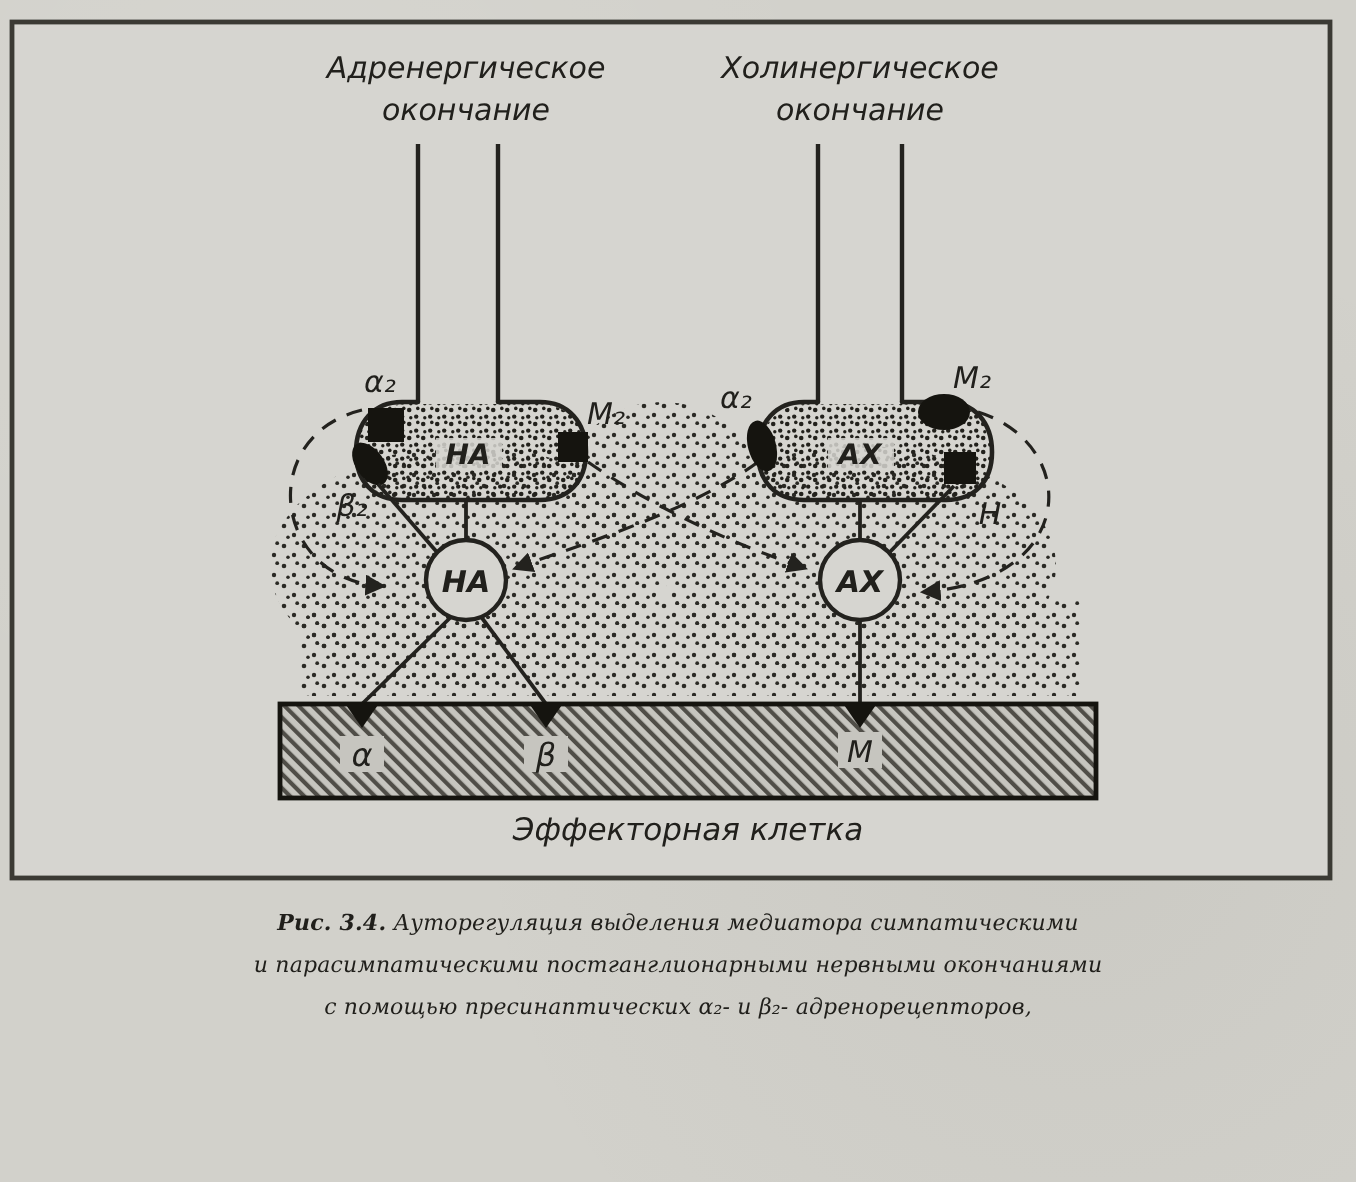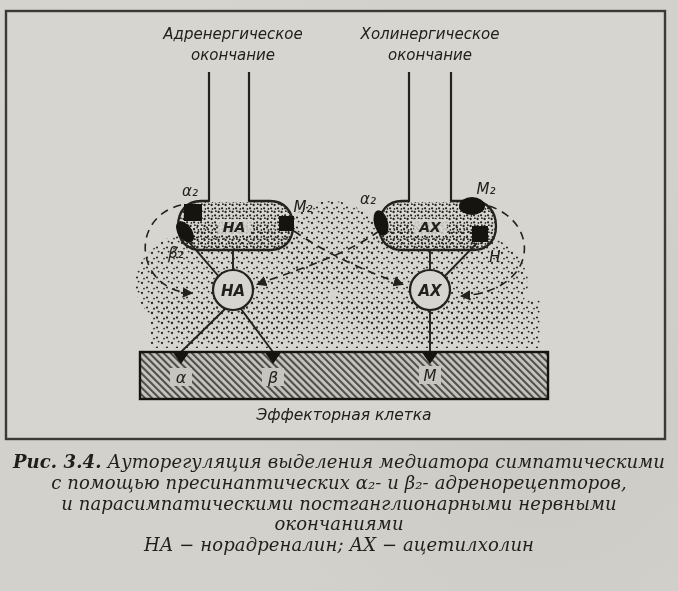--- a/index.html
+++ b/index.html
@@ -13,21 +13,21 @@
       radial-gradient(circle at 55% 35%, rgba(90,88,80,.05), rgba(90,88,80,0) 35%);
     overflow:hidden;
     font-family:"DejaVu Sans", sans-serif;
     font-style:italic;
   }
   .diagram-svg{position:absolute;left:0;top:0;}
   .caption{
     position:absolute;left:0;top:452px;width:678px;
     text-align:center;
     font-family:"DejaVu Serif", serif;
-    font-size:18px;line-height:20.8px;
+    font-size:11px;line-height:20.8px;
     color:#201f1b;
     letter-spacing:.1px;
   }
   .caption .fig-num{font-weight:bold;}
   svg text{font-family:"DejaVu Sans", sans-serif;fill:#21201c;}
   svg .serifless{font-size:15px;}
 </style>
 </head>
 <body>
 
@@ -140,18 +140,17 @@
     </g>
 
     <text x="344" y="420" text-anchor="middle" font-size="15.5">Эффекторная клетка</text>
   </svg>
 
   <div class="caption">
     <div>
       <span class="fig-num">Рис. 3.4.</span>
       <span>Ауторегуляция выделения медиатора симпатическими</span>
     </div>
+    <div>и парасимпатическими постганглионарными нервными окончаниями</div>
     <div>с помощью пресинаптических α₂- и β₂- адренорецепторов,</div>
-    <div>и парасимпатическими постганглионарными нервными окончаниями</div>
-    <div>НА − норадреналин; АХ − ацетилхолин</div>
   </div>
 
 </div>
 
 </body></html>

